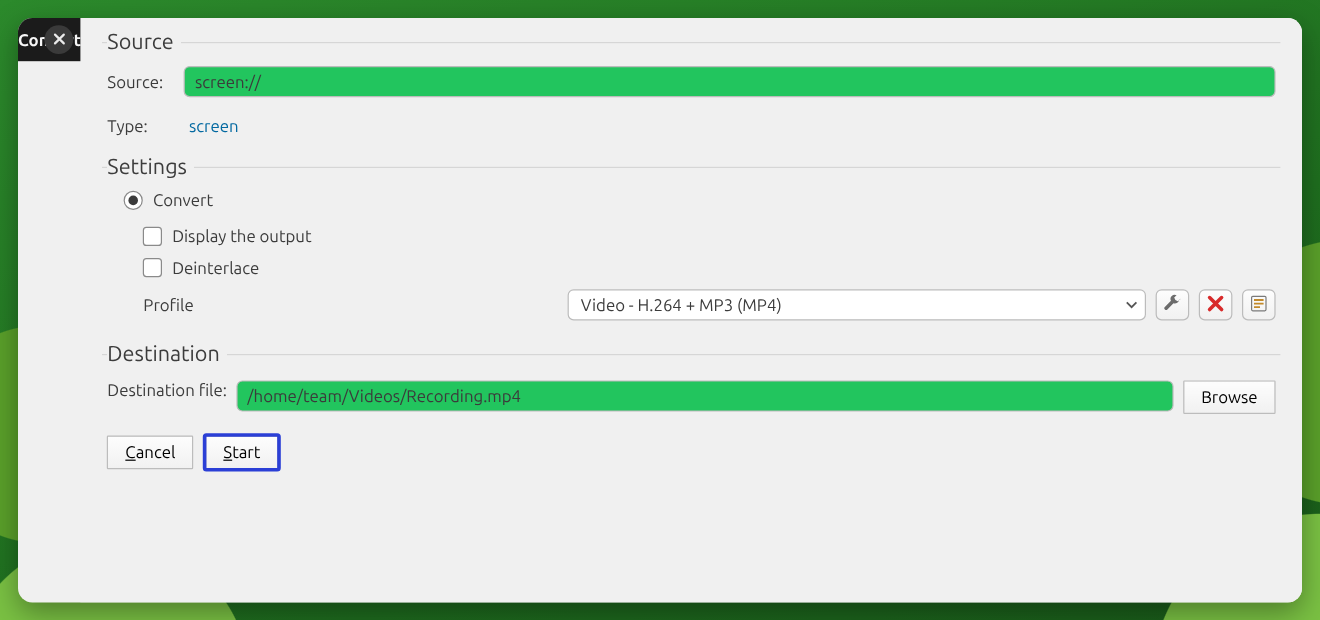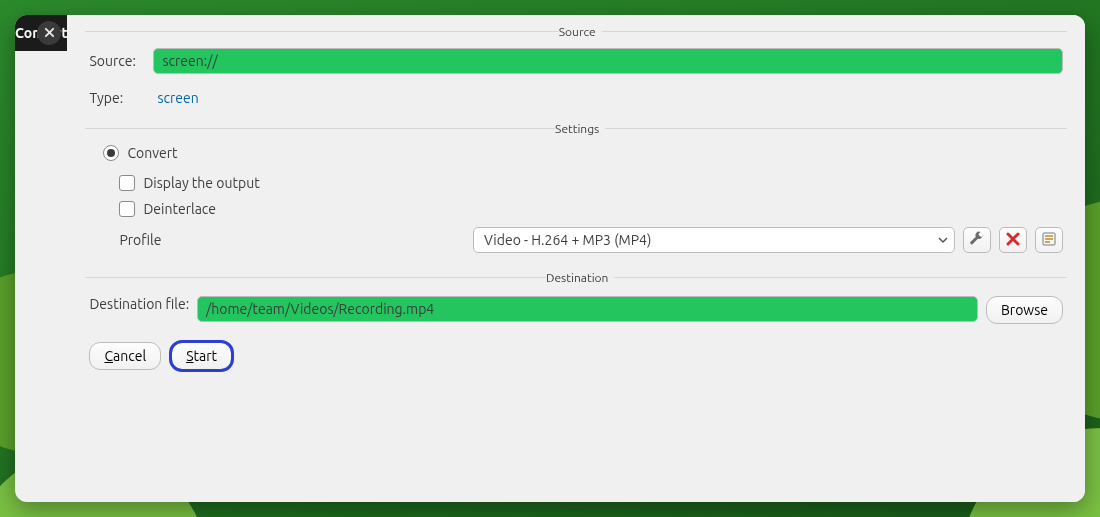--- a/index.html
+++ b/index.html
@@ -79,24 +79,23 @@
   }
 
   fieldset.group {
     border: none;
     border-top: 1px solid #d6d6d6;
     margin: 0 0 8px 0;
     padding: 8px 0 6px 0;
   }
   fieldset.group > legend {
     padding: 0 6px 0 0;
-    font-size: 12px;
+    font-size: 18px;
     color: #3c3c3c;
     margin-left: 4px;
-    text-align: center;
   }
 
   .row {
     display: flex;
     align-items: center;
     gap: 8px;
     padding: 2px 4px;
   }
   .row.indent1 { padding-left: 18px; }
   .row.indent2 { padding-left: 34px; }
@@ -202,21 +201,21 @@
     align-items: flex-start;
     gap: 8px;
     padding: 4px;
   }
   .dest-label { white-space: nowrap; }
 
   .btn {
     height: 28px;
     padding: 0 14px;
     border: 1px solid #bcbcbc;
-    border-radius: 11px;
+    border-radius: 1px;
     background: linear-gradient(#fdfdfd, #f1f1f1);
     font: inherit;
     cursor: pointer;
     box-sizing: border-box;
     display: inline-flex;
     align-items: center;
     justify-content: center;
   }
 
   .footer {

